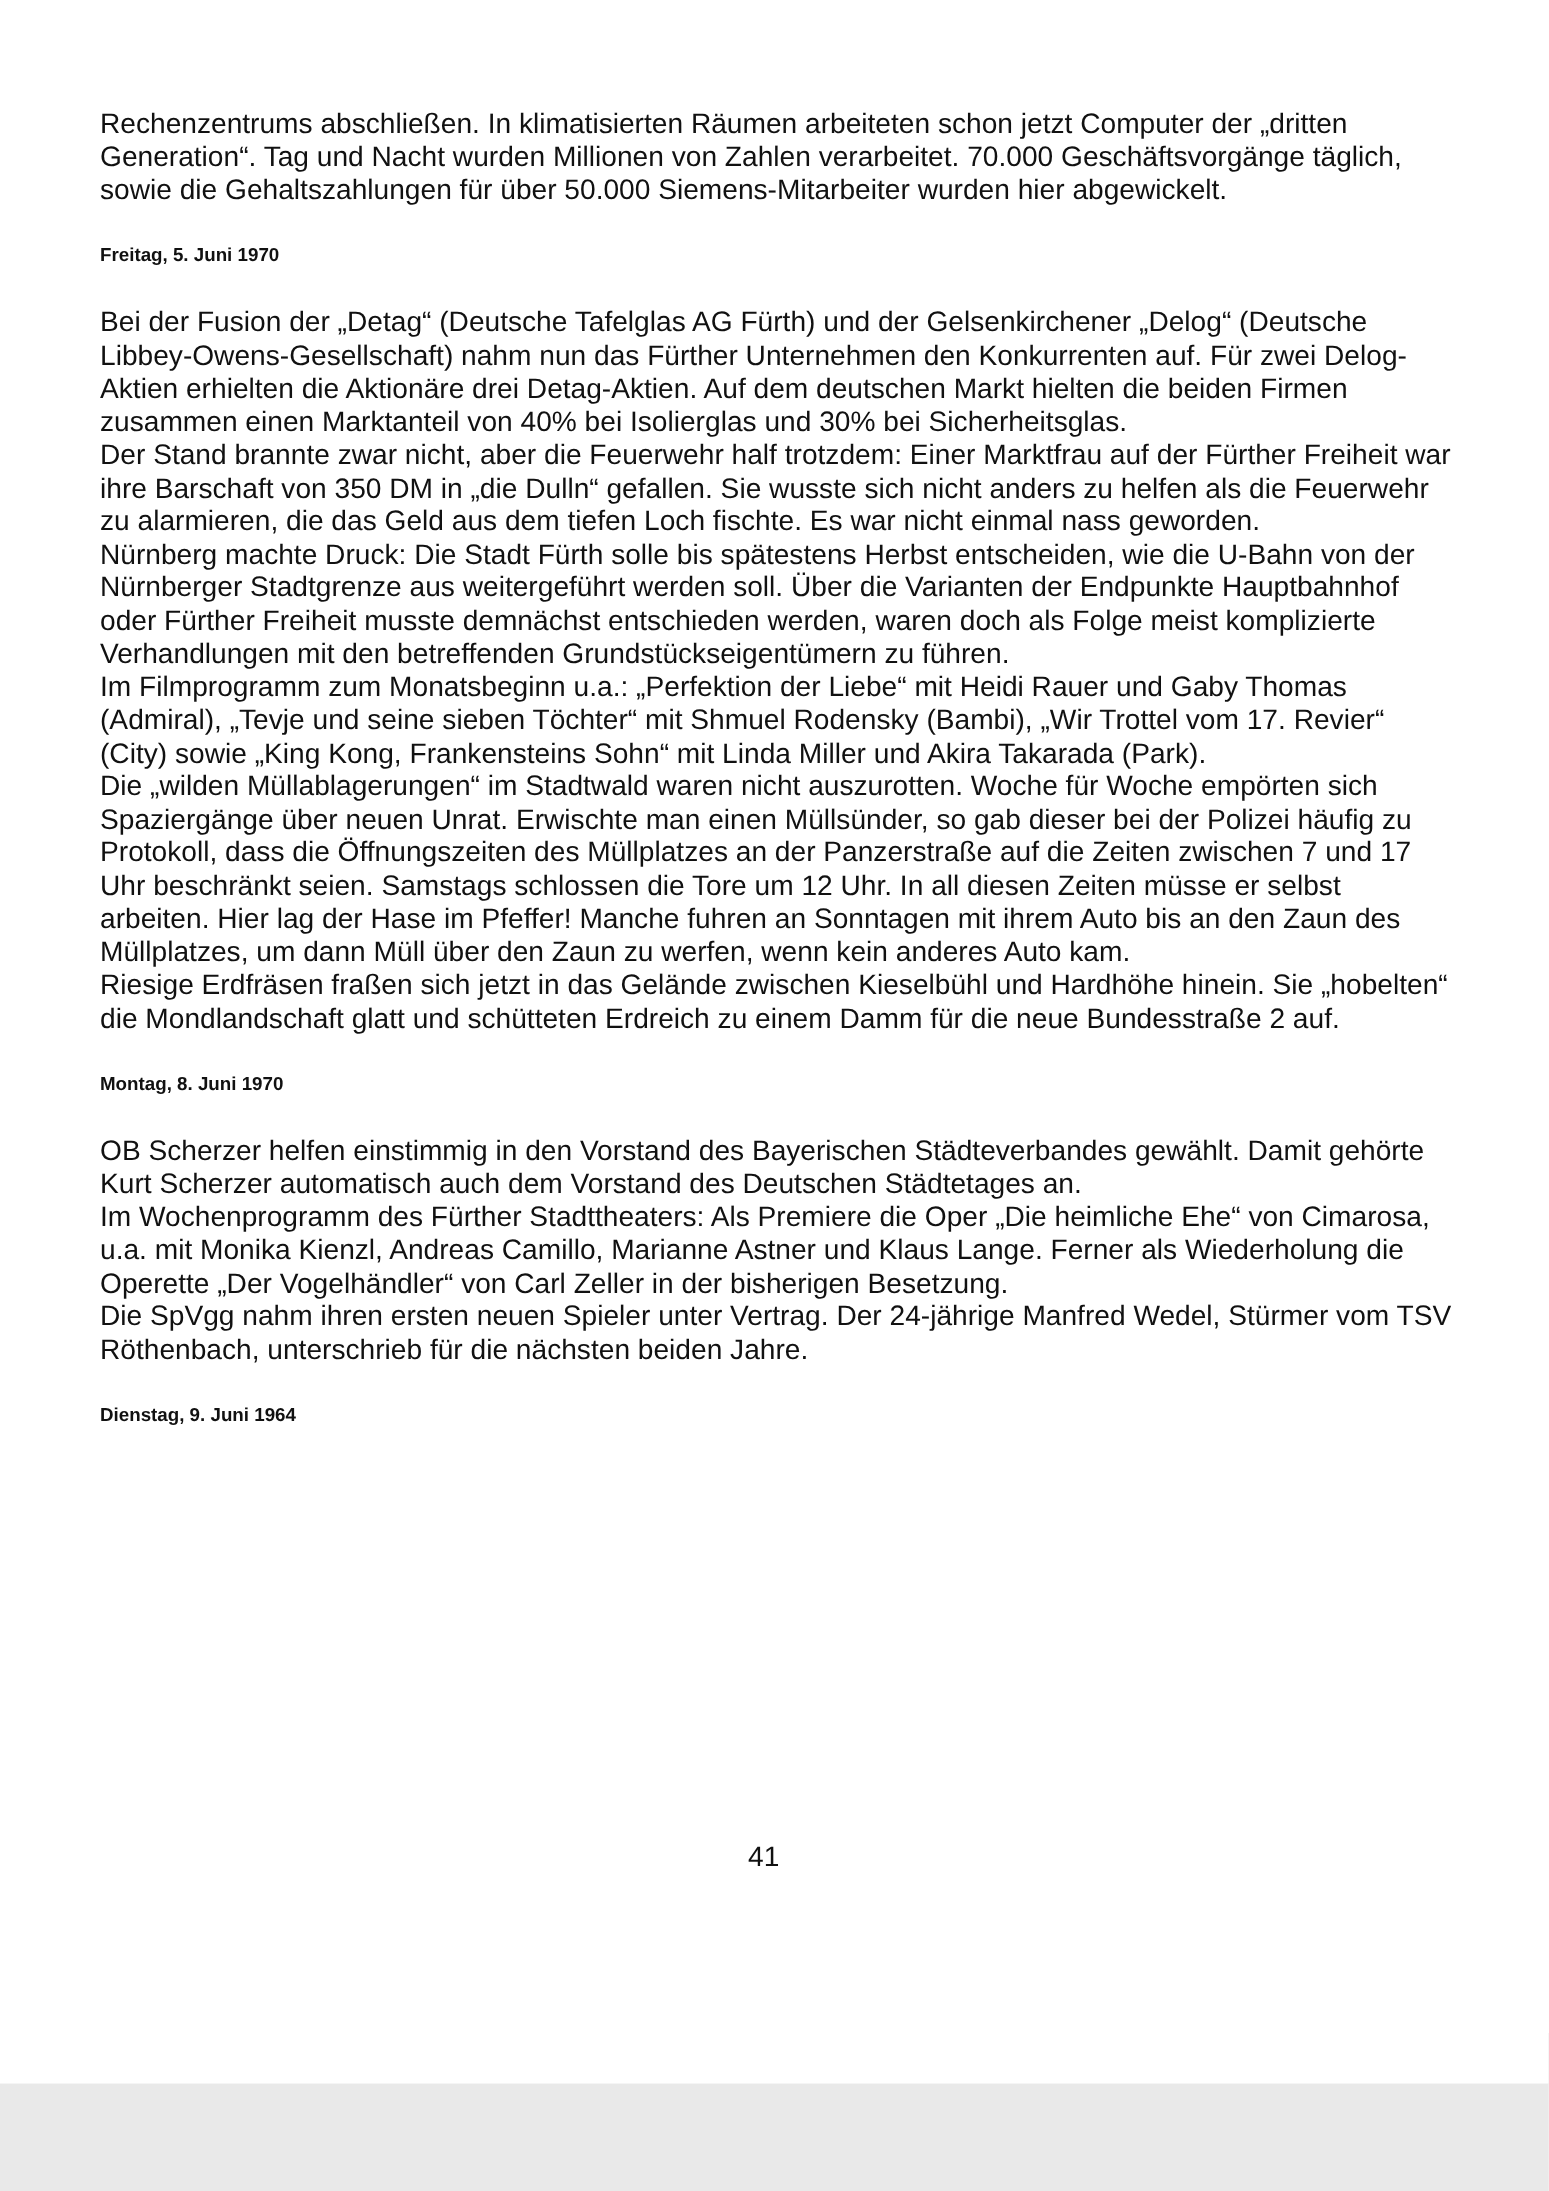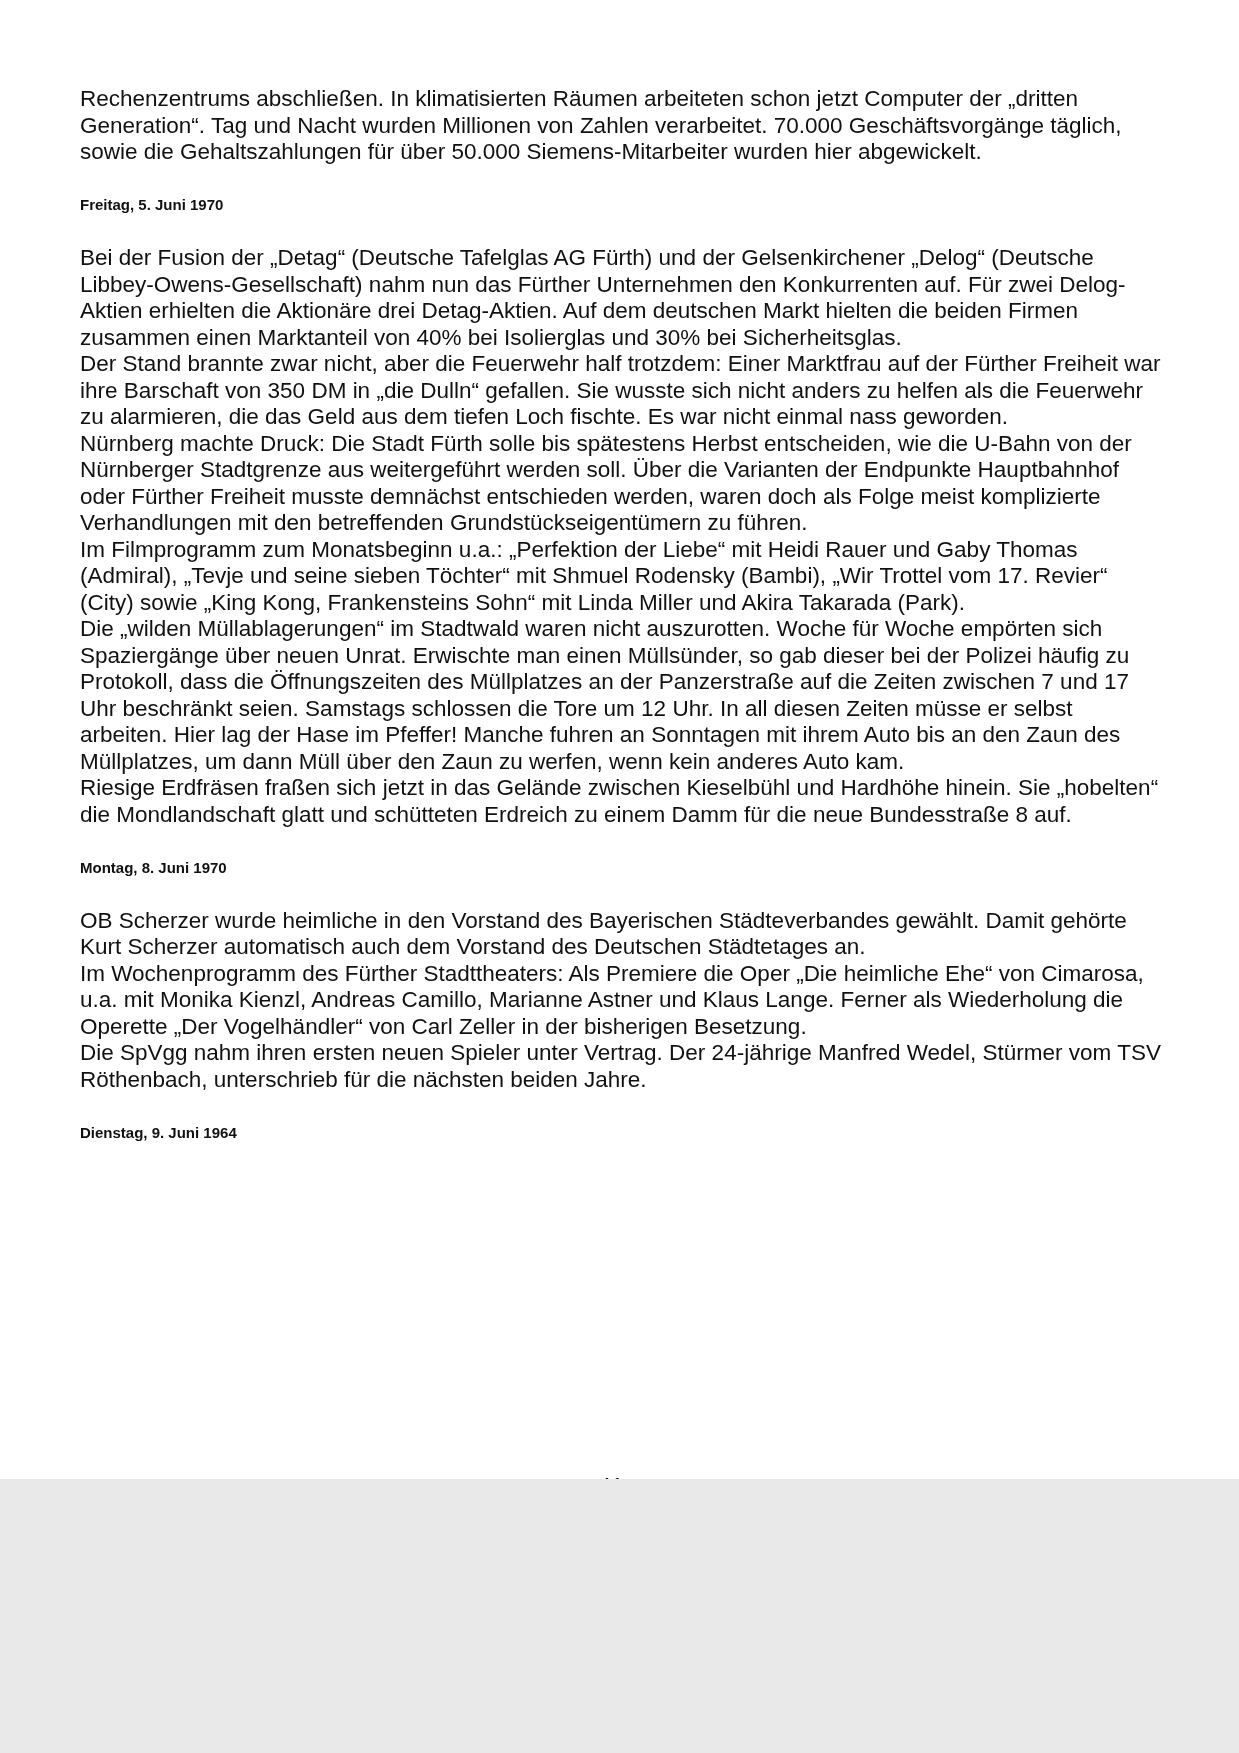--- a/index.html
+++ b/index.html
@@ -3,21 +3,21 @@
 <meta charset="utf-8">
 <style>
   html, body {
     margin: 0;
     padding: 0;
     background: #e9e9e9;
   }
   .page {
     position: relative;
     width: 1239px;
-    height: 1479px;
+    height: 1667px;
     margin: 0 auto;
     background: #ffffff;
     color: #111111;
     font-family: "Liberation Sans", "DejaVu Sans", sans-serif;
     overflow: hidden;
   }
   .content {
     position: absolute;
     left: 80px;
     top: 86px;
@@ -50,21 +50,21 @@
 
 <div class="page">
   <div class="content">
     <p class="para">Rechenzentrums abschließen. In klimatisierten Räumen arbeiteten schon jetzt Computer der „dritten Generation“. Tag und Nacht wurden Millionen von Zahlen verarbeitet. 70.000 Geschäftsvorgänge täglich, sowie die Gehaltszahlungen für über 50.000 Siemens-Mitarbeiter wurden hier abgewickelt.</p>
     <h2 class="heading">Freitag, 5. Juni 1970</h2>
     <p class="para">Bei der Fusion der „Detag“ (Deutsche Tafelglas AG Fürth) und der Gelsenkirchener „Delog“ (Deutsche Libbey-Owens-Gesellschaft) nahm nun das Fürther Unternehmen den Konkurrenten auf. Für zwei Delog-Aktien erhielten die Aktionäre drei Detag-Aktien. Auf dem deutschen Markt hielten die beiden Firmen zusammen einen Marktanteil von 40% bei Isolierglas und 30% bei Sicherheitsglas.</p>
     <p class="para">Der Stand brannte zwar nicht, aber die Feuerwehr half trotzdem: Einer Marktfrau auf der Fürther Freiheit war ihre Barschaft von 350 DM in „die Dulln“ gefallen. Sie wusste sich nicht anders zu helfen als die Feuerwehr zu alarmieren, die das Geld aus dem tiefen Loch fischte. Es war nicht einmal nass geworden.</p>
     <p class="para">Nürnberg machte Druck: Die Stadt Fürth solle bis spätestens Herbst entscheiden, wie die U-Bahn von der Nürnberger Stadtgrenze aus weitergeführt werden soll. Über die Varianten der Endpunkte Hauptbahnhof oder Fürther Freiheit musste demnächst entschieden werden, waren doch als Folge meist komplizierte Verhandlungen mit den betreffenden Grundstückseigentümern zu führen.</p>
     <p class="para">Im Filmprogramm zum Monatsbeginn u.a.: „Perfektion der Liebe“ mit Heidi Rauer und Gaby Thomas (Admiral), „Tevje und seine sieben Töchter“ mit Shmuel Rodensky (Bambi), „Wir Trottel vom 17. Revier“ (City) sowie „King Kong, Frankensteins Sohn“ mit Linda Miller und Akira Takarada (Park).</p>
     <p class="para">Die „wilden Müllablagerungen“ im Stadtwald waren nicht auszurotten. Woche für Woche empörten sich Spaziergänge über neuen Unrat. Erwischte man einen Müllsünder, so gab dieser bei der Polizei häufig zu Protokoll, dass die Öffnungszeiten des Müllplatzes an der Panzerstraße auf die Zeiten zwischen 7 und 17 Uhr beschränkt seien. Samstags schlossen die Tore um 12 Uhr. In all diesen Zeiten müsse er selbst arbeiten. Hier lag der Hase im Pfeffer! Manche fuhren an Sonntagen mit ihrem Auto bis an den Zaun des Müllplatzes, um dann Müll über den Zaun zu werfen, wenn kein anderes Auto kam.</p>
-    <p class="para">Riesige Erdfräsen fraßen sich jetzt in das Gelände zwischen Kieselbühl und Hardhöhe hinein. Sie „hobelten“ die Mondlandschaft glatt und schütteten Erdreich zu einem Damm für die neue Bundesstraße 8 auf.</p>
+    <p class="para">Riesige Erdfräsen fraßen sich jetzt in das Gelände zwischen Kieselbühl und Hardhöhe hinein. Sie „hobelten“ die Mondlandschaft glatt und schütteten Erdreich zu einem Damm für die neue Bundesstraße 2 auf.</p>
     <h2 class="heading">Montag, 8. Juni 1970</h2>
-    <p class="para">OB Scherzer wurde heimliche in den Vorstand des Bayerischen Städteverbandes gewählt. Damit gehörte Kurt Scherzer automatisch auch dem Vorstand des Deutschen Städtetages an.</p>
+    <p class="para">OB Scherzer helfen einstimmig in den Vorstand des Bayerischen Städteverbandes gewählt. Damit gehörte Kurt Scherzer automatisch auch dem Vorstand des Deutschen Städtetages an.</p>
     <p class="para">Im Wochenprogramm des Fürther Stadttheaters: Als Premiere die Oper „Die heimliche Ehe“ von Cimarosa, u.a. mit Monika Kienzl, Andreas Camillo, Marianne Astner und Klaus Lange. Ferner als Wiederholung die Operette „Der Vogelhändler“ von Carl Zeller in der bisherigen Besetzung.</p>
     <p class="para">Die SpVgg nahm ihren ersten neuen Spieler unter Vertrag. Der 24-jährige Manfred Wedel, Stürmer vom TSV Röthenbach, unterschrieb für die nächsten beiden Jahre.</p>
     <h2 class="heading">Dienstag, 9. Juni 1964</h2>
   </div>
   <div class="page-number">41</div>
 </div>
 
 </body></html>

